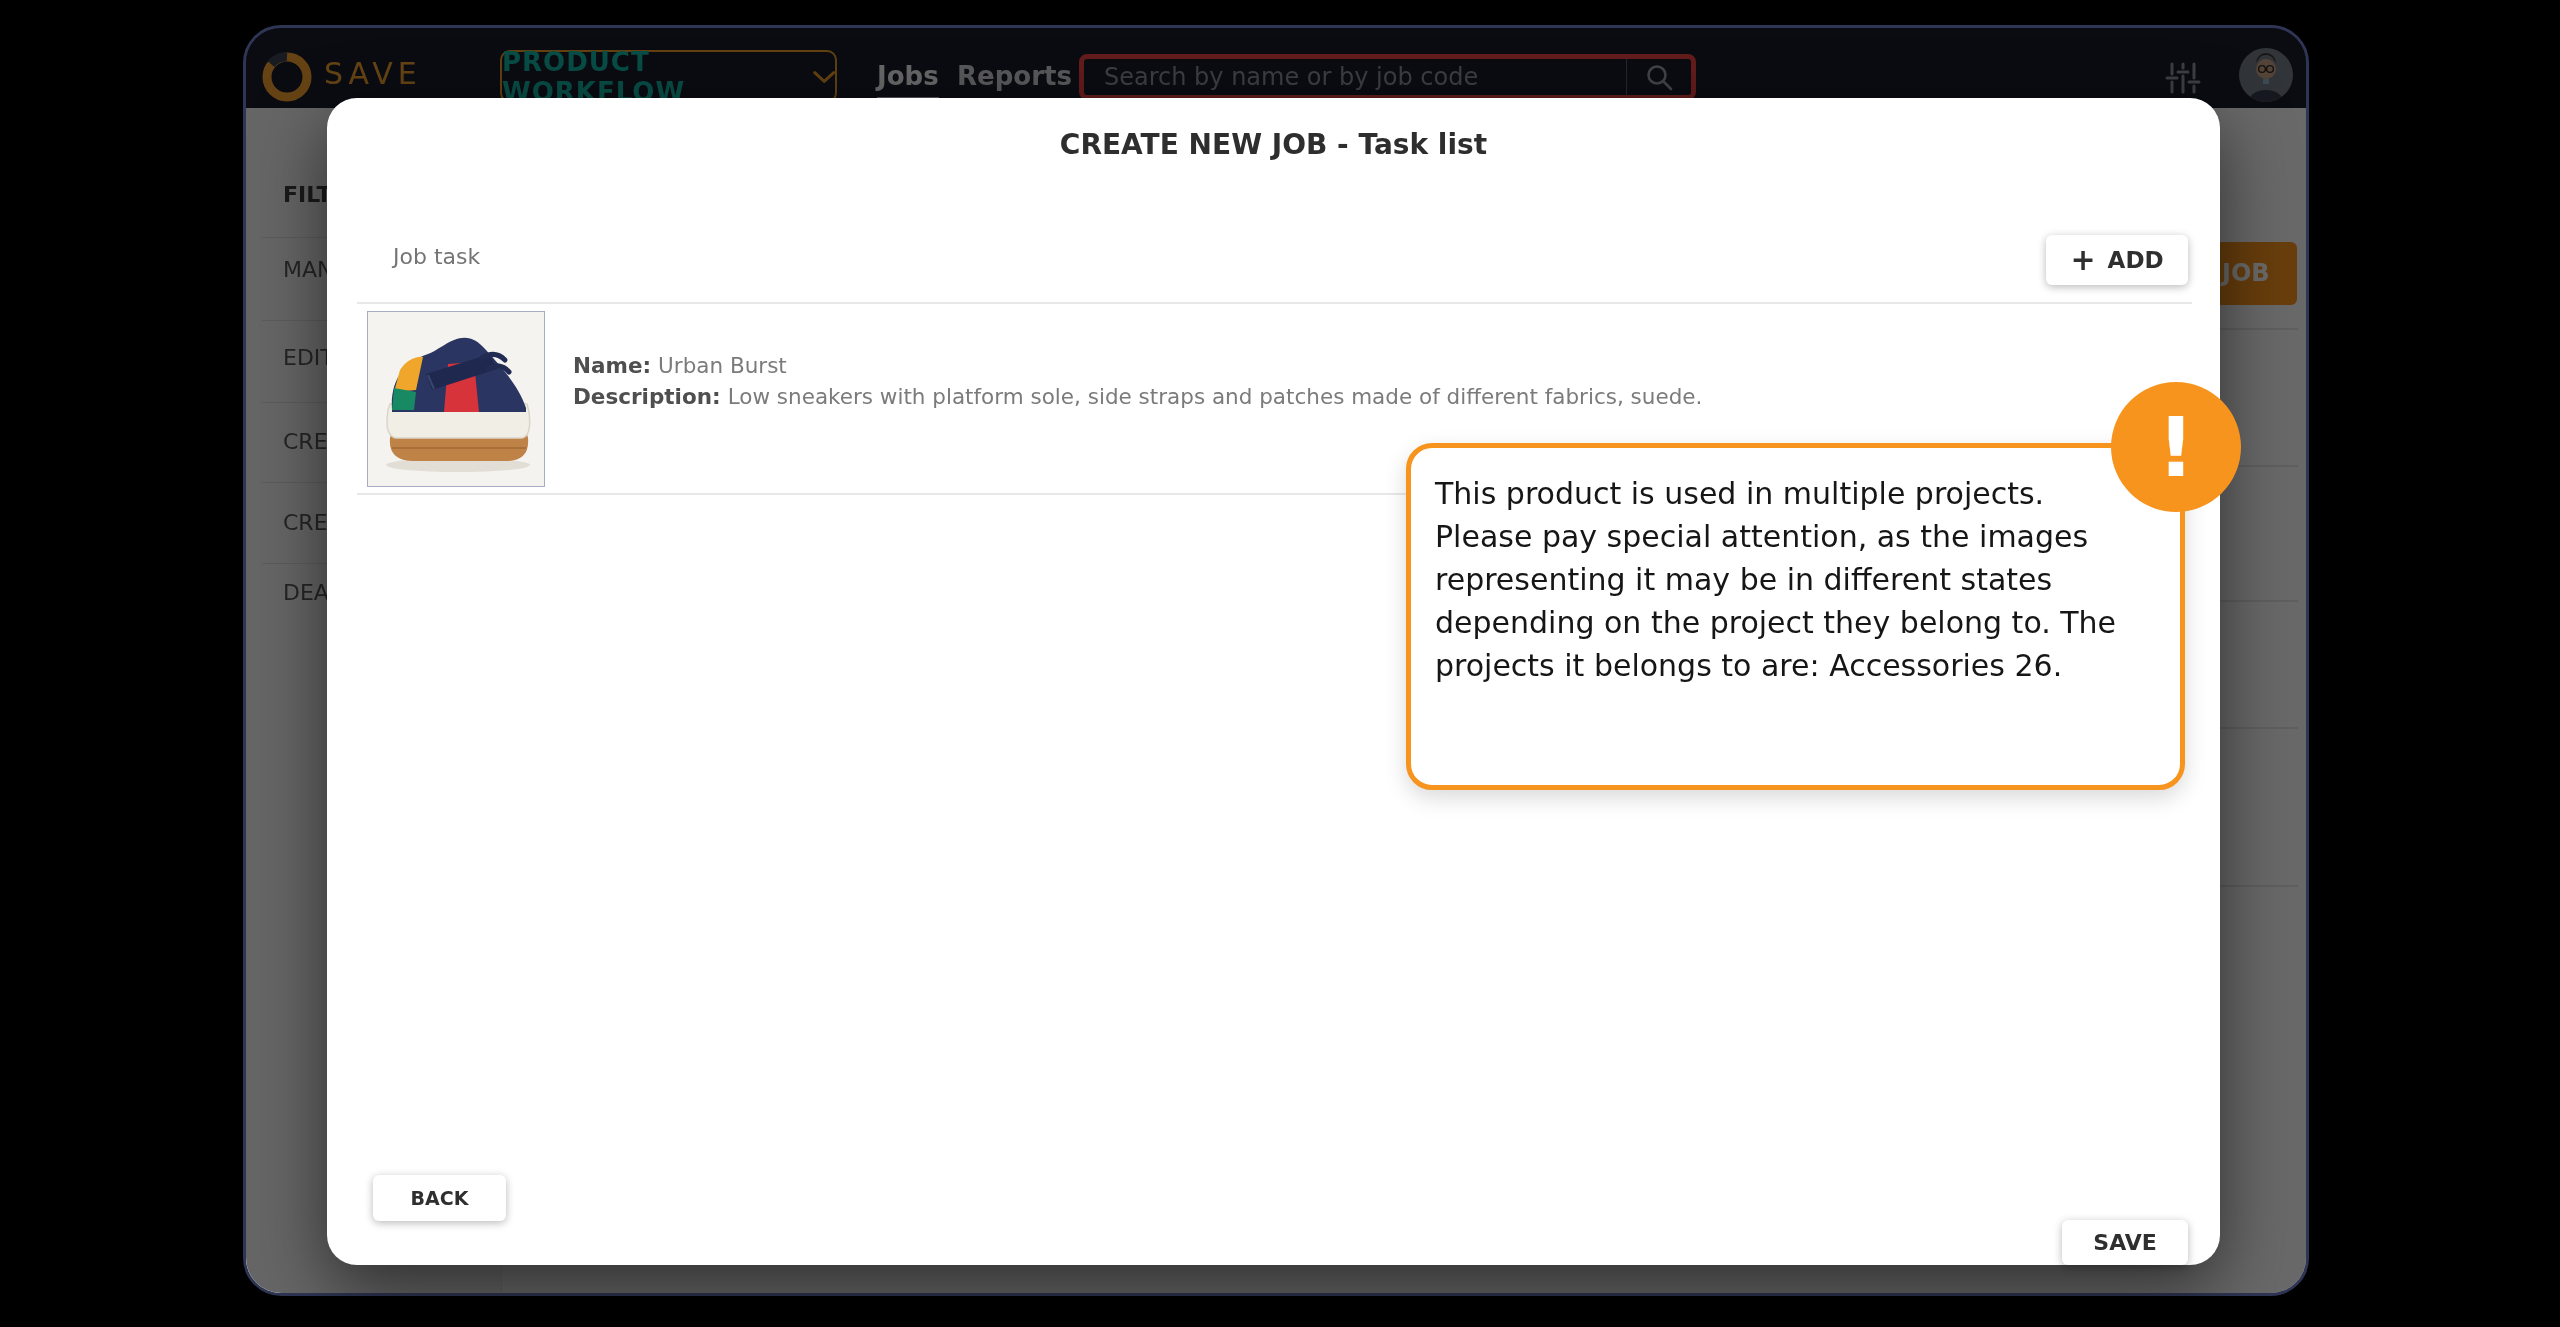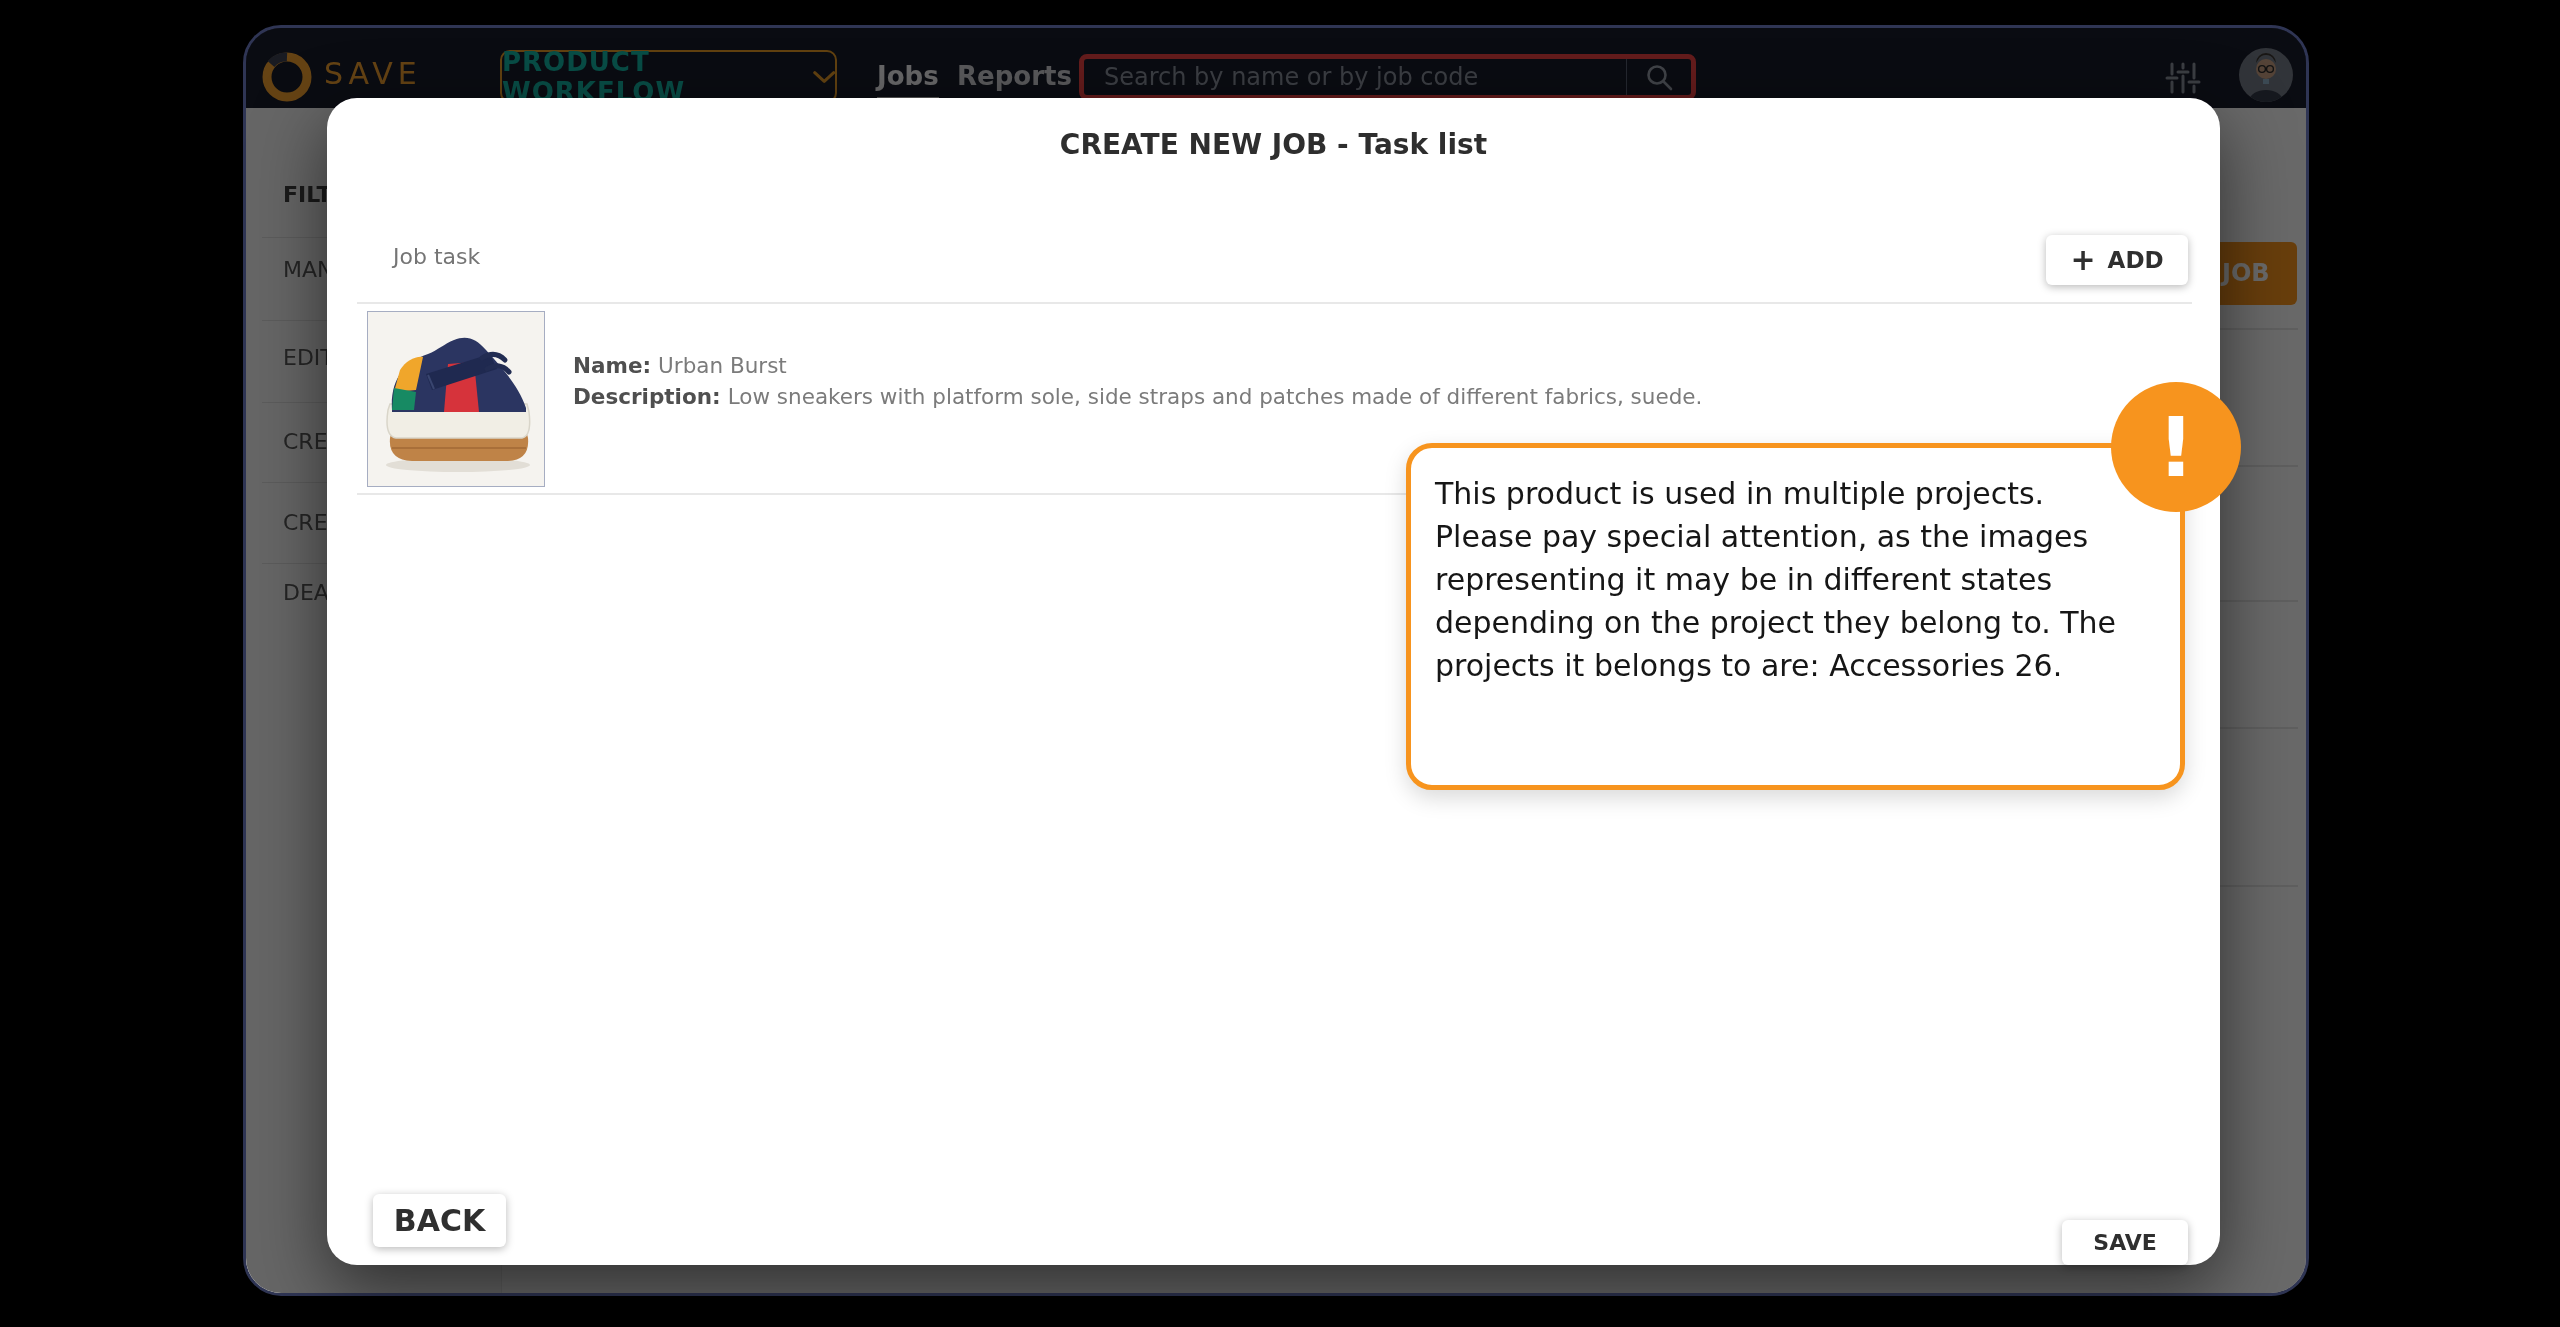--- a/index.html
+++ b/index.html
@@ -48,21 +48,21 @@
   .section-label { position:absolute; left:66px; top:146px; font-size:22px; color:#757575; }
   .btn { background:#fff; border:none; border-radius:6px; box-shadow:0 2px 8px rgba(0,0,0,0.28);
     font-family:inherit; font-weight:bold; color:#2f2f2f; cursor:pointer; display:flex; align-items:center; justify-content:center; }
   .add-btn { position:absolute; right:32px; top:137px; width:142px; height:50px; font-size:23px; gap:12px; }
   .add-btn .plus { font-size:30px; font-weight:600; line-height:1; }
   .hline { position:absolute; height:2px; background:#e8e8e8; }
   .thumb-box { position:absolute; left:40px; top:213px; width:178px; height:176px; background:#f5f3ef;
     border:1px solid #a6adc2; display:flex; align-items:center; justify-content:center; }
   .task-text { position:absolute; left:246px; top:252px; font-size:21.5px; line-height:31px; color:#7b7b7b; }
   .task-text .lbl { font-weight:bold; color:#4f4f4f; margin-right:7px; }
-  .back-btn { position:absolute; left:46px; top:1077px; width:133px; height:53px; font-size:30px;margin-top:19px; }
+  .back-btn { position:absolute; left:46px; top:1077px; width:133px; height:46px; font-size:19px; }
   .save-btn { position:absolute; right:32px; top:1122px; width:126px; height:45px; font-size:22px; }
 
   
   .callout { position:absolute; left:1406px; top:443px; width:779px; height:347px; background:#fff;
     border:5px solid #f7941e; border-radius:26px; z-index:11; box-shadow:0 8px 22px rgba(0,0,0,0.15); }
   .callout-text { position:absolute; left:24px; top:24px; width:714px; font-size:30px; line-height:43px; color:#161616; }
   .alert-badge { position:absolute; left:2111px; top:382px; width:130px; height:130px; border-radius:50%;
     background:#f7941e; z-index:12; display:flex; align-items:center; justify-content:center;
     color:#fff; font-size:82px; font-weight:bold; }
 </style>

